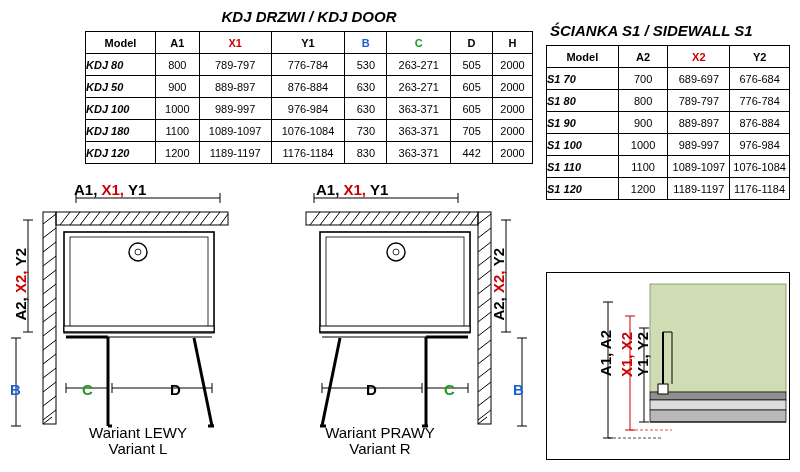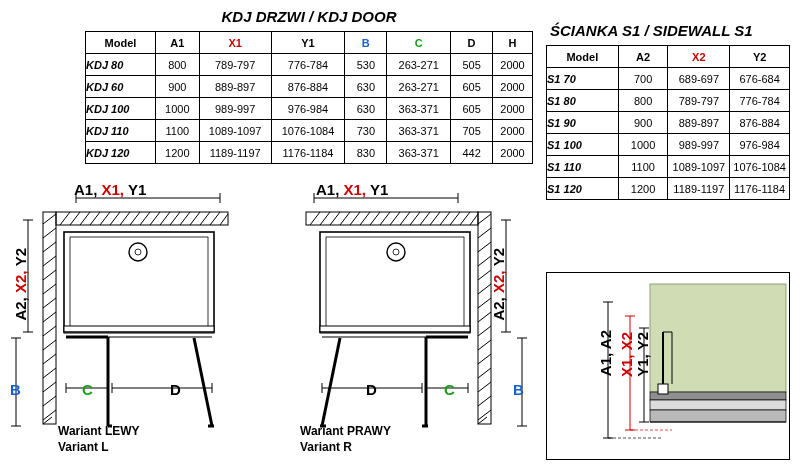--- a/index.html
+++ b/index.html
@@ -36,21 +36,21 @@
   #s1-block td:nth-child(2),#s1-block th:nth-child(2){width:50px;}
   #s1-block td:nth-child(3),#s1-block th:nth-child(3){width:62px;}
   #s1-block td:nth-child(4),#s1-block th:nth-child(4){width:60px;}
 
   
   .drawing{position:absolute;}
   #dr-left{left:8px;top:176px;width:262px;height:288px;}
   #dr-right{left:272px;top:176px;width:262px;height:288px;}
   #dr-sect{left:546px;top:272px;width:244px;height:188px;}
 
-  .cap{position:absolute;font-size:12px;font-weight:bold;width:160px;}
+  .cap{position:absolute;font-size:15px;font-weight:normal;text-align:center;width:160px;}
   #cap-left{left:58px;top:424px;}
   #cap-left2{left:58px;top:440px;}
   #cap-right{left:300px;top:424px;}
   #cap-right2{left:300px;top:440px;}
 
   .dimlbl{position:absolute;font-size:15px;font-weight:bold;}
   .vert{writing-mode:vertical-rl;transform:rotate(180deg);}
 
   .sect-border{position:absolute;left:546px;top:272px;width:244px;height:188px;border:1px solid #000;box-sizing:border-box;}
 </style>
@@ -79,41 +79,41 @@
           <td class="row-label">KDJ 80</td>
           <td>800</td>
           <td>789-797</td>
           <td>776-784</td>
           <td>530</td>
           <td>263-271</td>
           <td>505</td>
           <td>2000</td>
         </tr>
         <tr>
-          <td class="row-label">KDJ 60</td>
+          <td class="row-label">KDJ 50</td>
           <td>900</td>
           <td>889-897</td>
           <td>876-884</td>
           <td>630</td>
           <td>263-271</td>
           <td>605</td>
           <td>2000</td>
         </tr>
         <tr>
           <td class="row-label">KDJ 100</td>
           <td>1000</td>
           <td>989-997</td>
           <td>976-984</td>
           <td>630</td>
           <td>363-371</td>
           <td>605</td>
           <td>2000</td>
         </tr>
         <tr>
-          <td class="row-label">KDJ 110</td>
+          <td class="row-label">KDJ 180</td>
           <td>1100</td>
           <td>1089-1097</td>
           <td>1076-1084</td>
           <td>730</td>
           <td>363-371</td>
           <td>705</td>
           <td>2000</td>
         </tr>
         <tr>
           <td class="row-label">KDJ 120</td>

